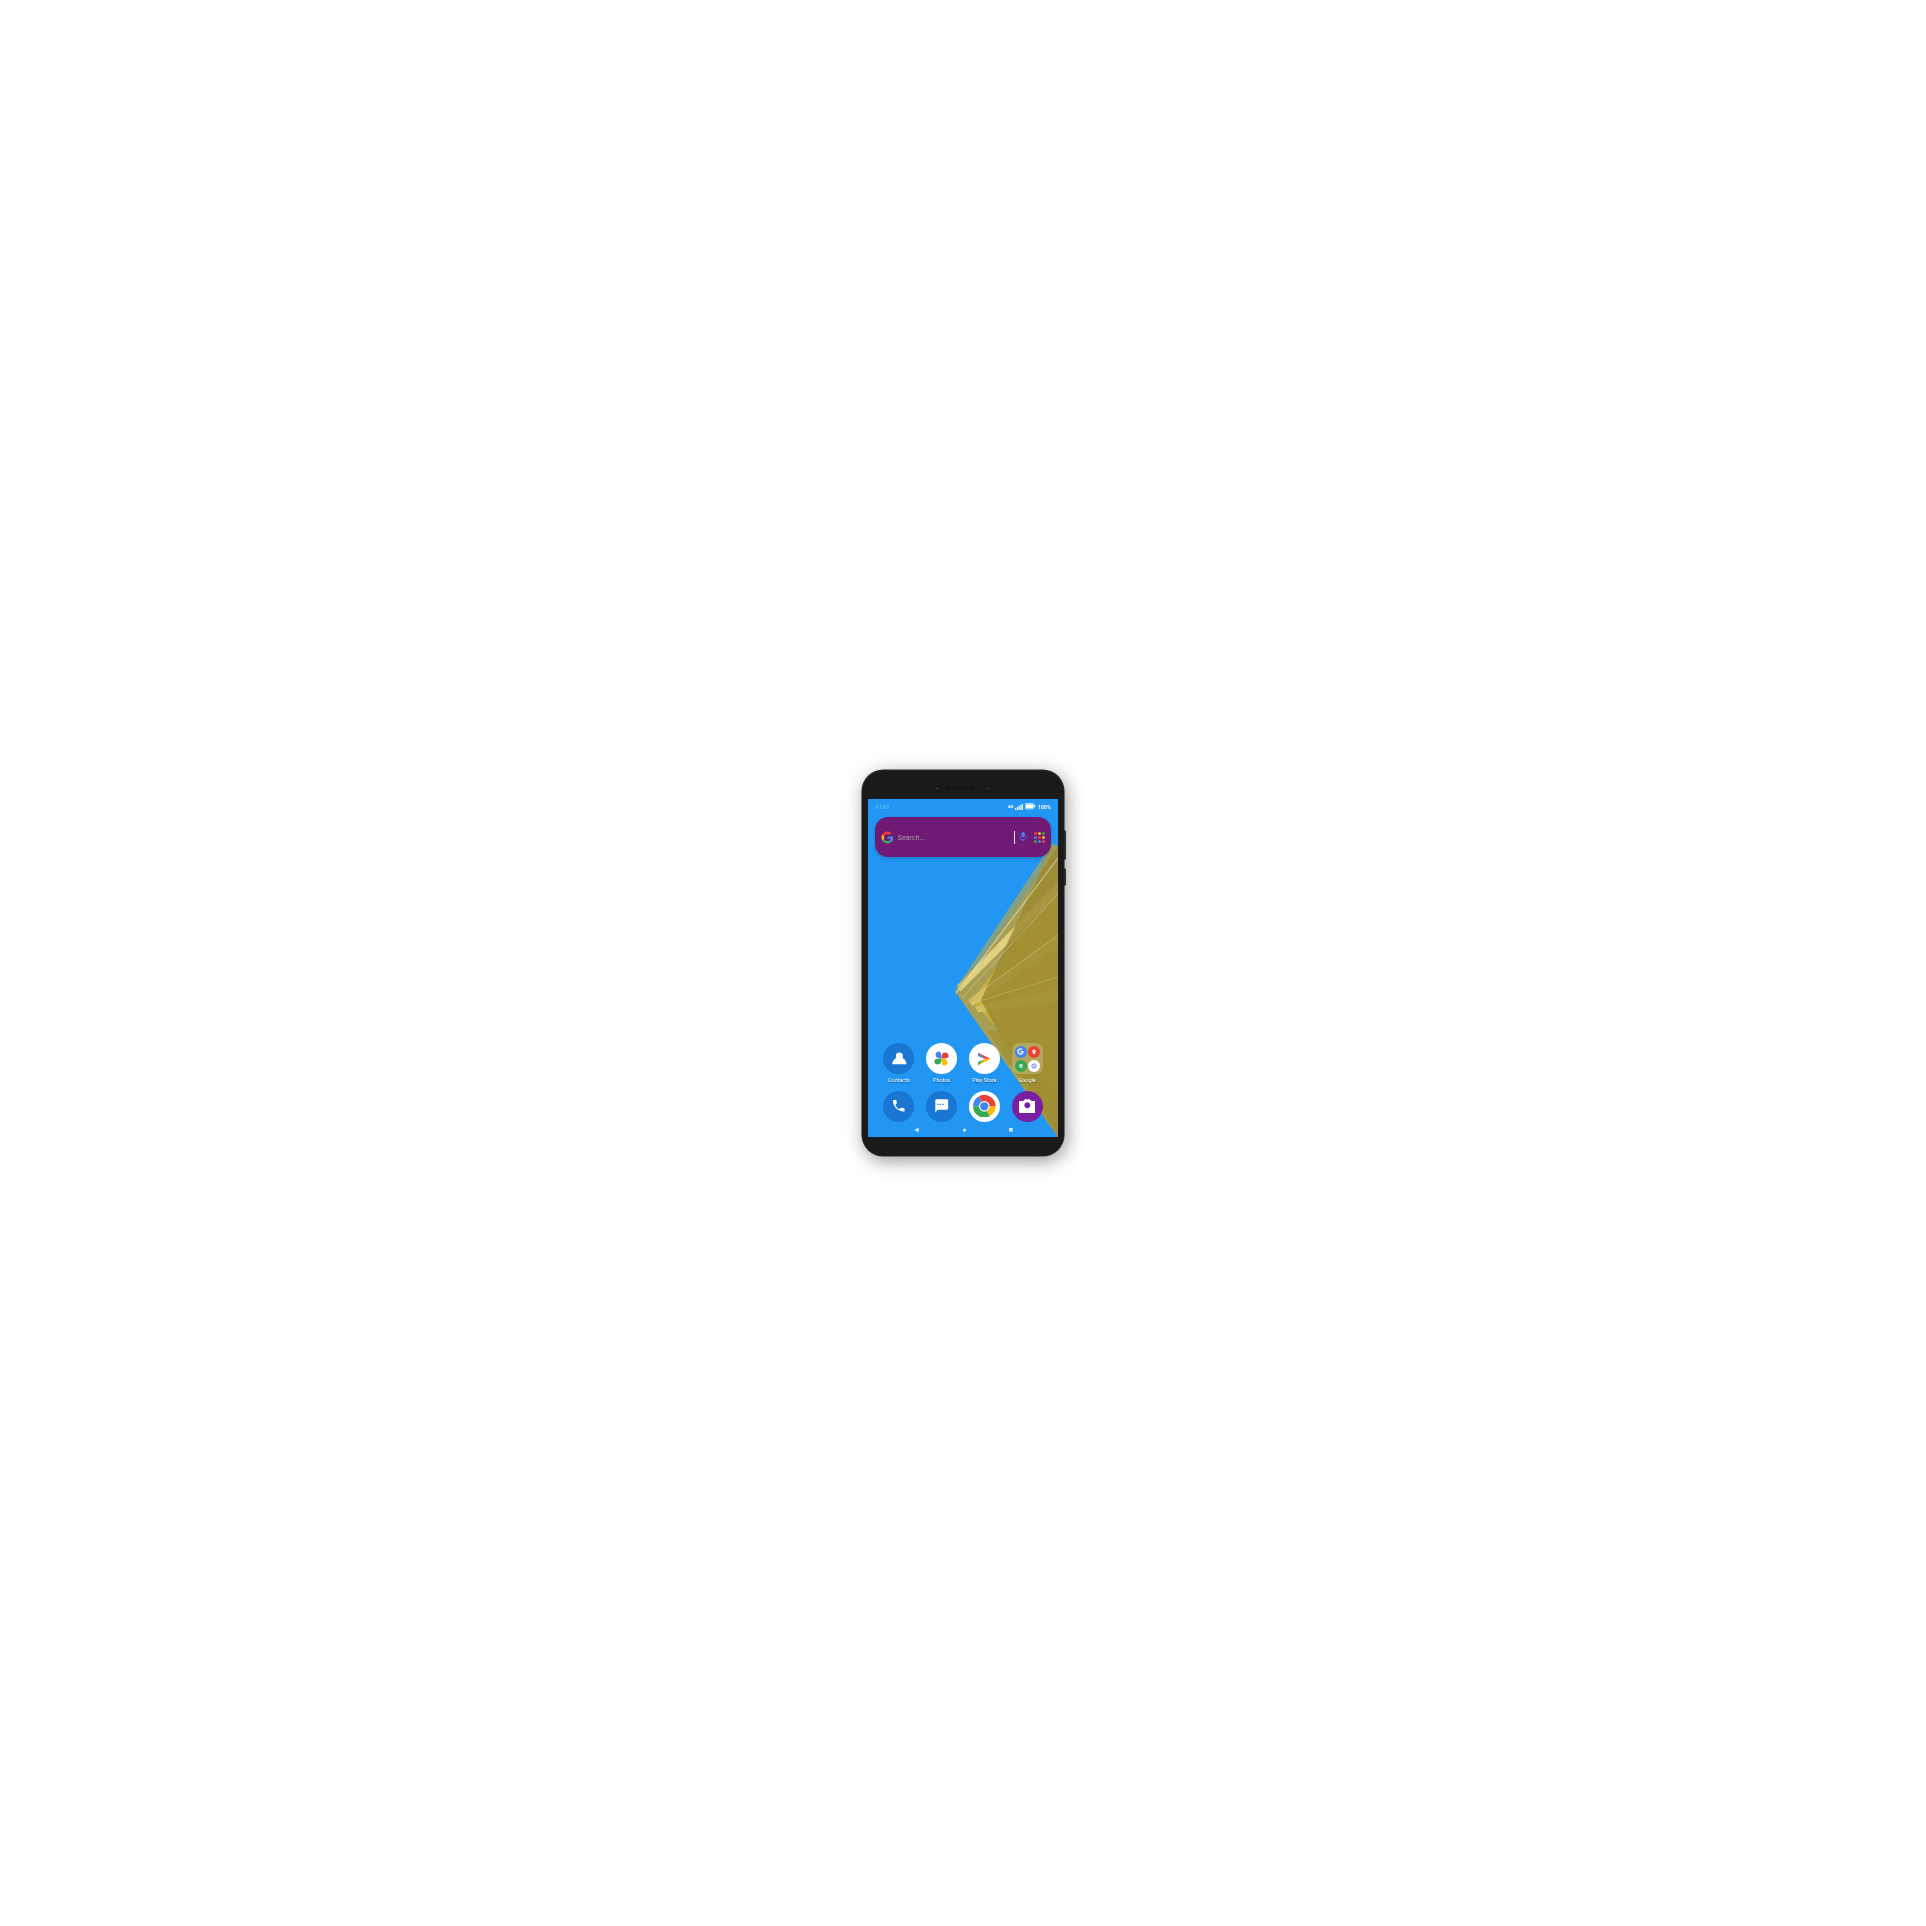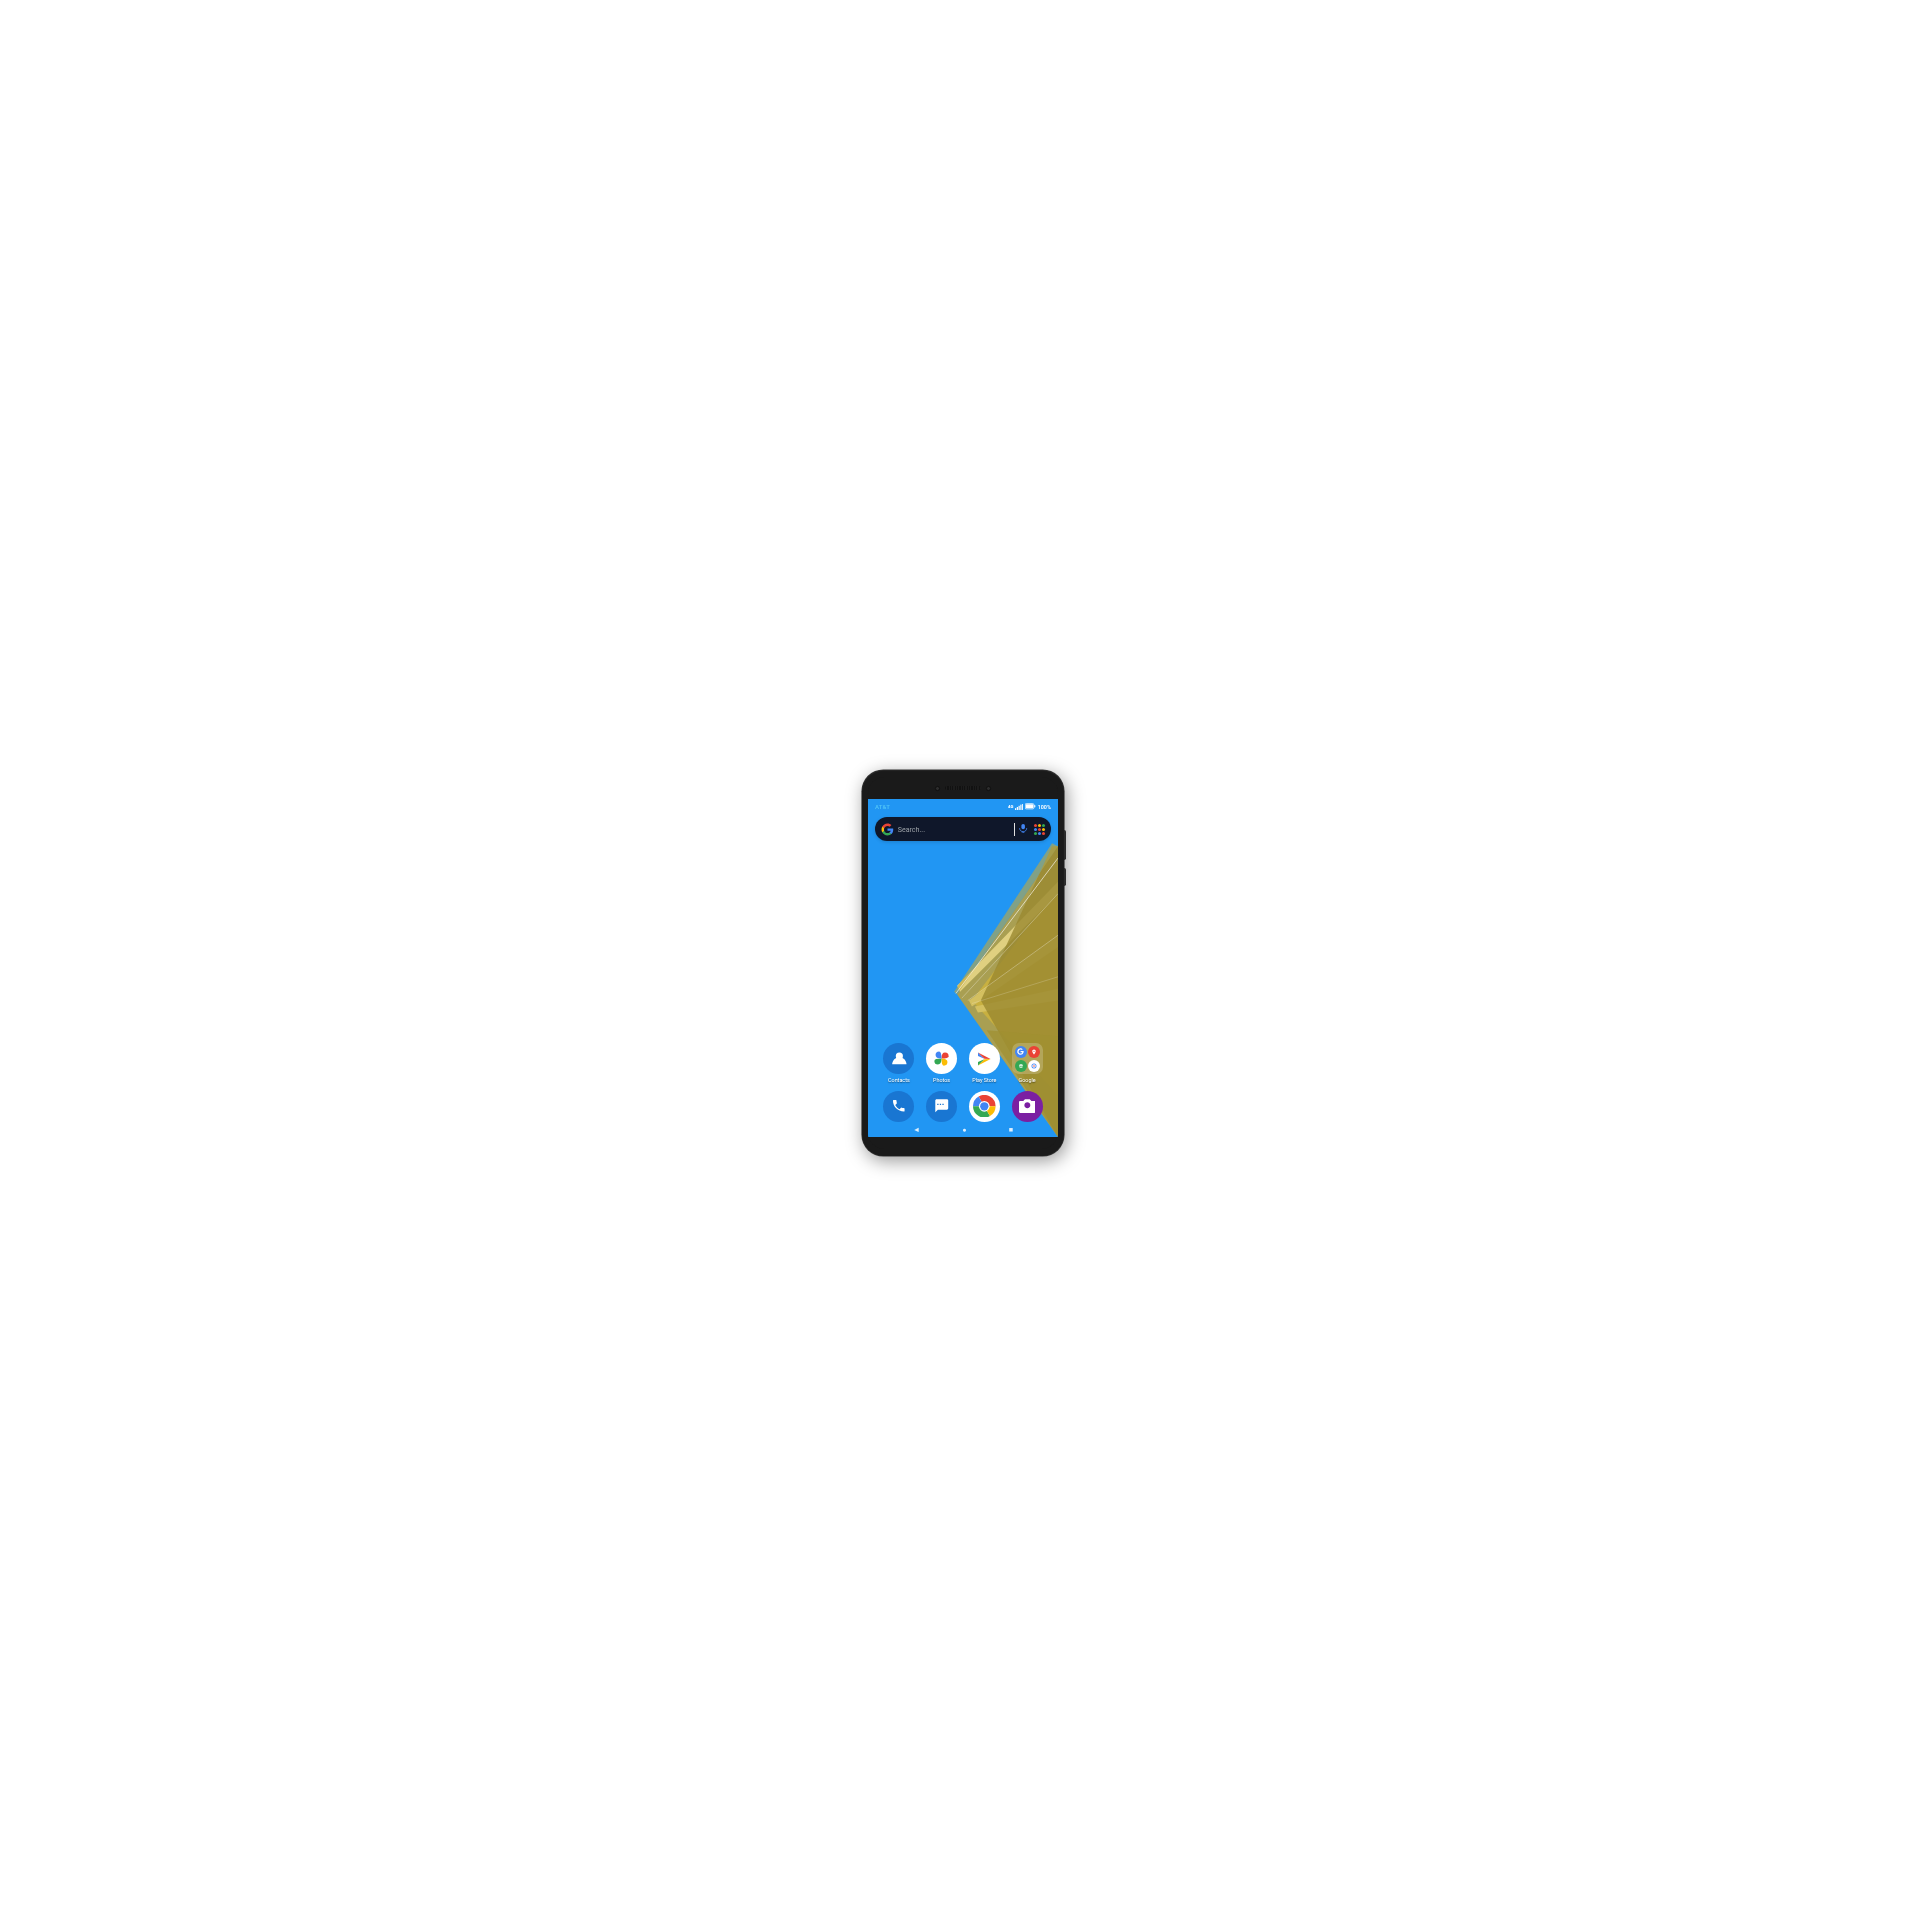--- a/index.html
+++ b/index.html
@@ -142,23 +142,23 @@
       font-size: 5.4px;
       font-weight: 600;
     }
 
     
     .search-bar {
       position: absolute;
       top: 18px;
       left: 7.1px;
       right: 7.1px;
-      background: #0f172a;
+      background: #701a75;
       border-radius: 13px;
-      height: 24px;
+      height: 40px;
       display: flex;
       align-items: center;
       padding: 0 6px;
       z-index: 10;
       box-shadow: 0 1.2px 3.6px rgba(0,0,0,0.15);
     }
 
     .google-g {
       width: 13px;
       height: 13px;

